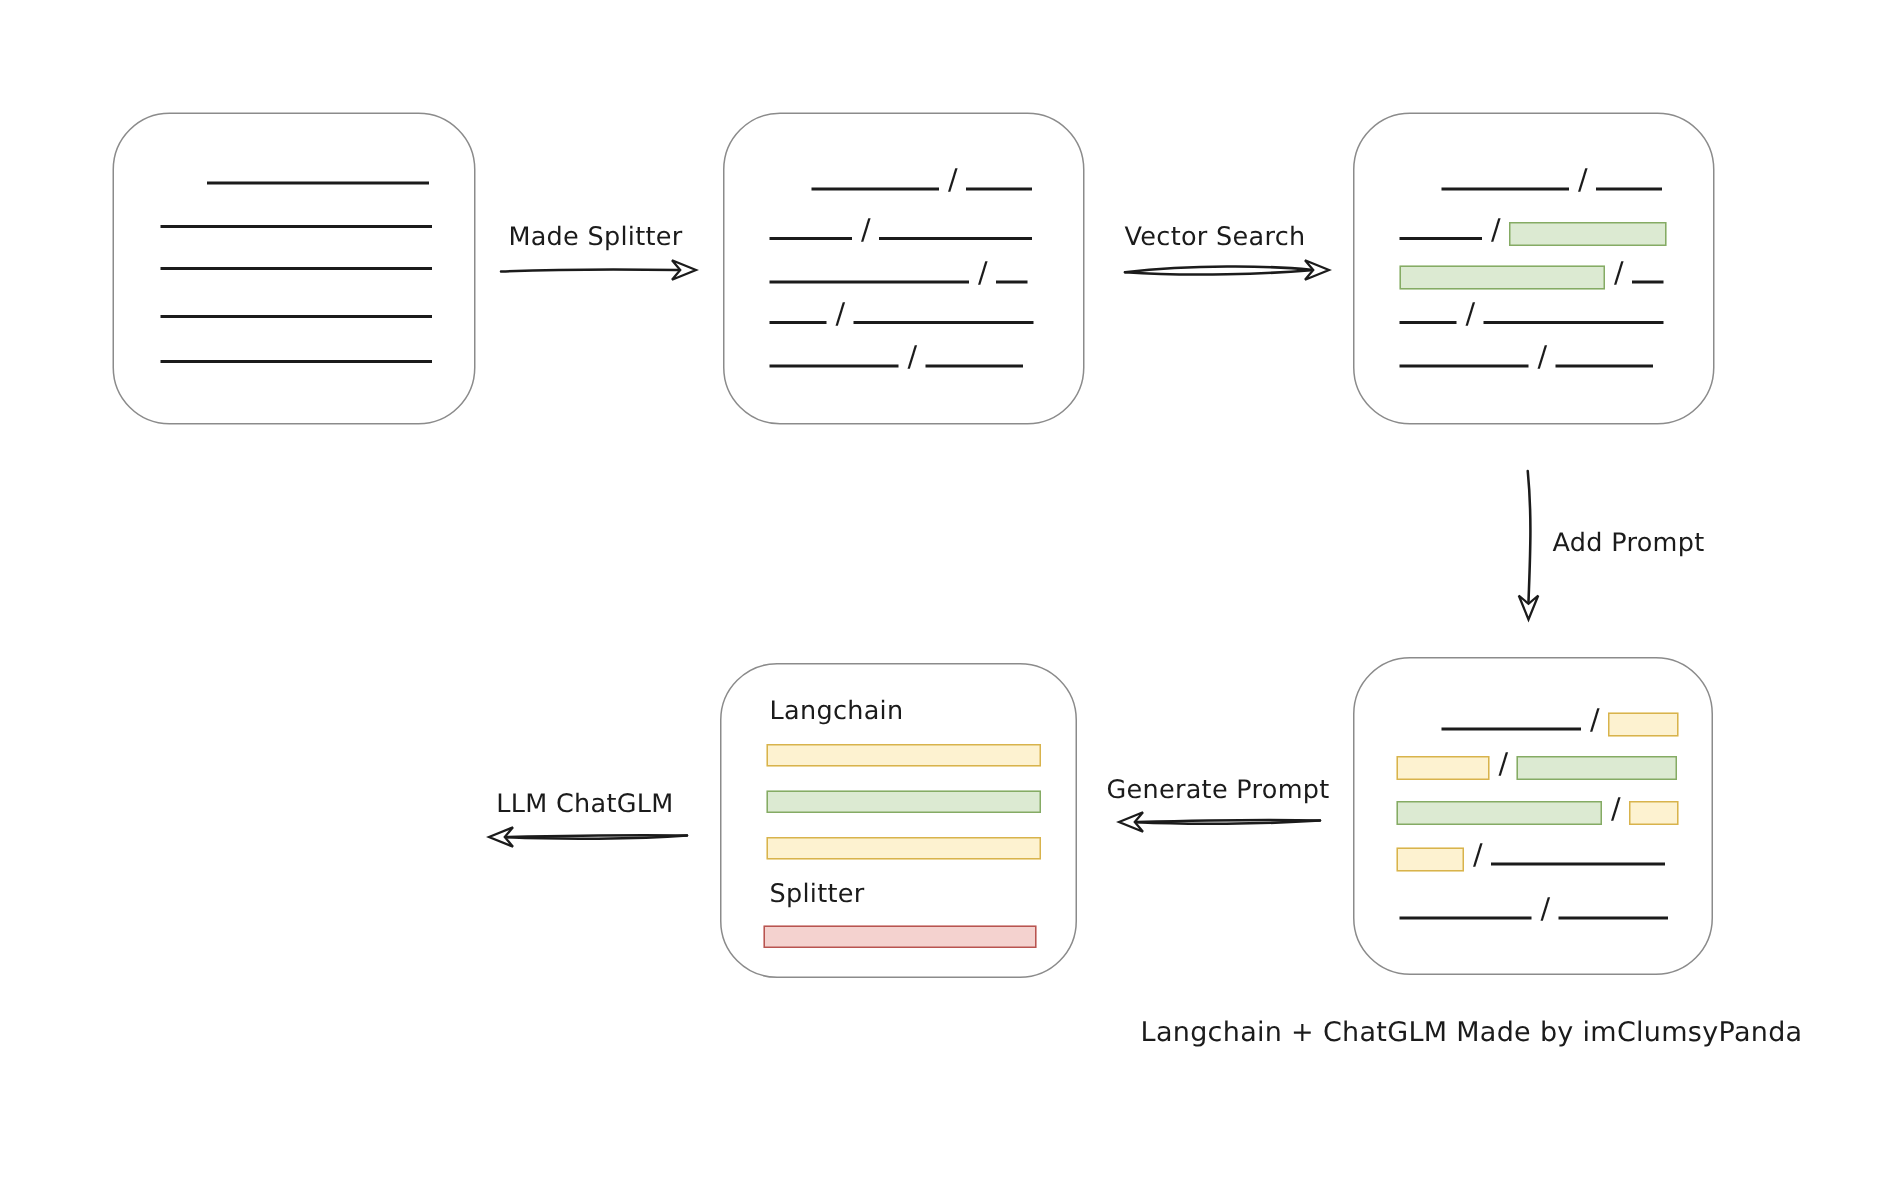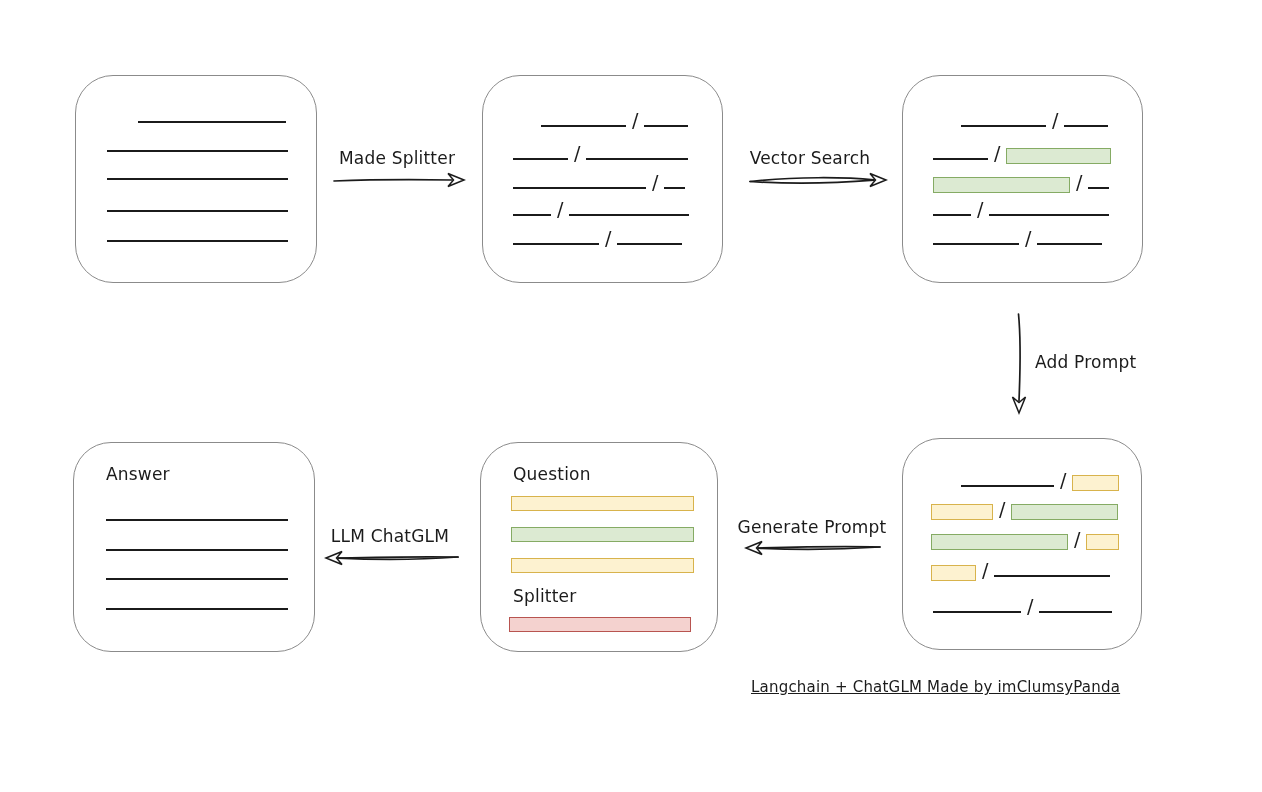--- a/index.html
+++ b/index.html
@@ -17,21 +17,21 @@
   .seg-green{height:16px;background:#dcead2;border:1.5px solid #85ab64;box-sizing:border-box;margin-bottom:-4px;}
   .seg-yellow{height:16px;background:#fdf2d0;border:1.5px solid #d8b34c;box-sizing:border-box;margin-bottom:-4px;}
   .slash{font-size:19px;line-height:13px;margin:0 6px;color:#1b1b1b;}
   .text-rule{position:absolute;height:1.8px;background:#1b1b1b;}
   .bar{position:absolute;height:15px;border:1.5px solid;box-sizing:border-box;}
   .bar-yellow{background:#fdf2d0;border-color:#d8b34c;}
   .bar-green{background:#dcead2;border-color:#85ab64;}
   .bar-red{background:#f4d2cf;border-color:#b85450;}
   .panel-label{position:absolute;font-size:17px;letter-spacing:.2px;}
   .arrow-label{position:absolute;font-size:17px;text-align:center;white-space:nowrap;letter-spacing:.2px;}
-  .caption{position:absolute;left:751px;top:678px;width:460px;text-align:left;font-size:15px;letter-spacing:.2px;text-decoration:underline;}
+  .caption{position:absolute;left:751px;top:678px;width:460px;text-align:center;font-size:18px;letter-spacing:.2px;}
   svg.arrows{position:absolute;left:0;top:0;pointer-events:none;}
 </style>
 </head>
 <body>
 
 <div class="canvas">
 
   <div class="panel" style="left:75px;top:75px;width:242px;height:208px;">
       <div class="text-rule" style="left: 62px; top: 45px; width: 148px;"></div>
       <div class="text-rule" style="left: 31px; top: 74px; width: 181px;"></div>
@@ -118,35 +118,28 @@
         <div class="seg seg-line" style="width: 116px;"></div>
       </div>
       <div class="chunk-row" style="left: 30px; top: 154px;">
         <div class="seg seg-line" style="width: 88px;"></div>
         <span class="slash">/</span>
         <div class="seg seg-line" style="width: 73px;"></div>
       </div>
     </div>
 
   <div class="panel" style="left:480px;top:442px;width:238px;height:210px;">
-    <span class="panel-label" style="left:32px;top:21px;">Question</span>
+    <span class="panel-label" style="left:32px;top:21px;">Langchain</span>
     <span class="panel-label" style="left:32px;top:143px;">Splitter</span>
   <div class="bar bar-yellow" style="left: 30px; top: 53px; width: 183px;"></div>
       <div class="bar bar-green" style="left: 30px; top: 84px; width: 183px;"></div>
       <div class="bar bar-yellow" style="left: 30px; top: 115px; width: 183px;"></div>
       <div class="bar bar-red" style="left: 28px; top: 174px; width: 182px;"></div>
     </div>
 
-  <div class="panel" style="left:73px;top:442px;width:242px;height:210px;">
-    <span class="panel-label" style="left:32px;top:21px;">Answer</span>
-  <div class="text-rule" style="left: 32px; top: 76px; width: 182px;"></div>
-      <div class="text-rule" style="left: 32px; top: 106px; width: 182px;"></div>
-      <div class="text-rule" style="left: 32px; top: 135px; width: 182px;"></div>
-      <div class="text-rule" style="left: 32px; top: 165px; width: 182px;"></div>
-    </div>
 
   <svg class="arrows" width="1262" height="792" viewBox="0 0 1262 792">
     <g stroke="#1b1b1b" stroke-width="1.7" fill="none" stroke-linecap="round">
 
       <g>
         <path d="M334 181 C372 179.5 420 179.5 452 180"></path>
         <path d="M464 180 L448 173.5 L453.5 180 L448 186.5 Z" fill="#ffffff" stroke-width="1.5"></path>
       </g>
 
       <g>

